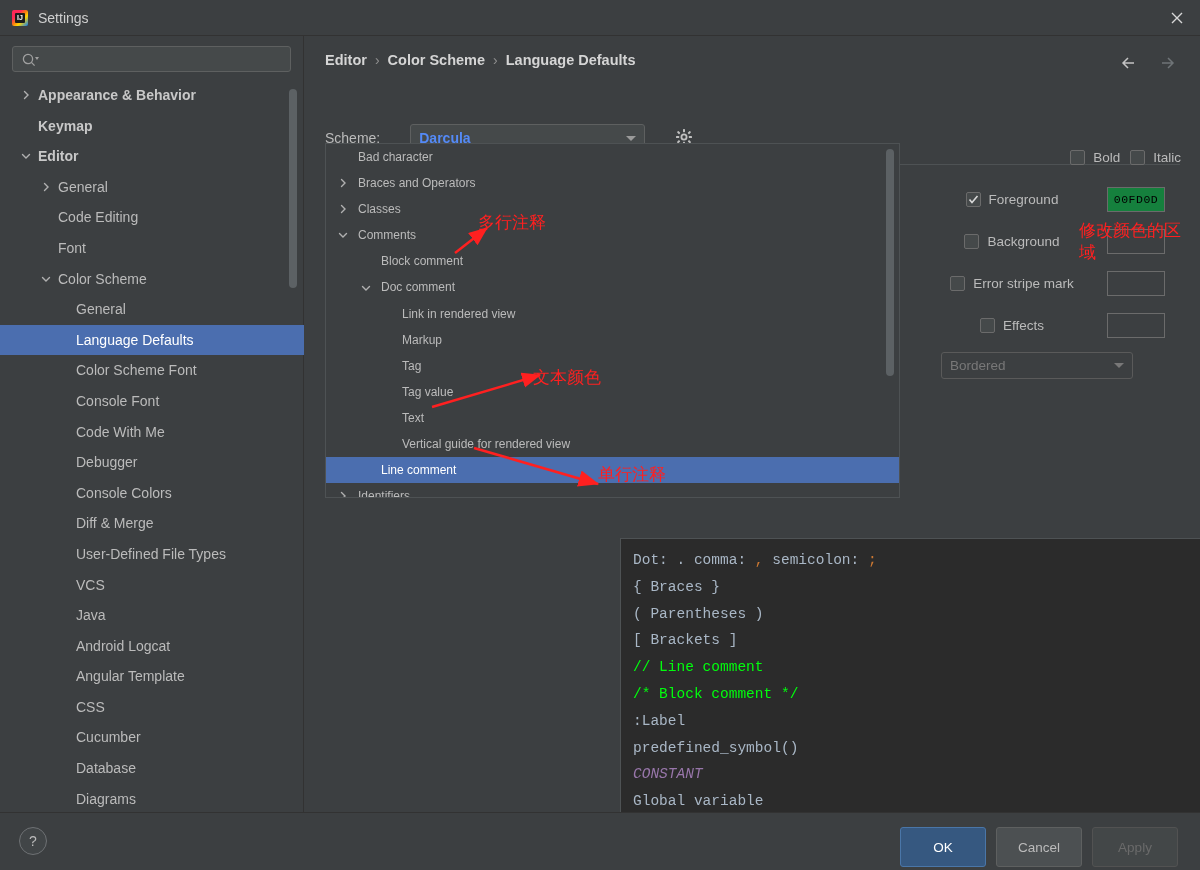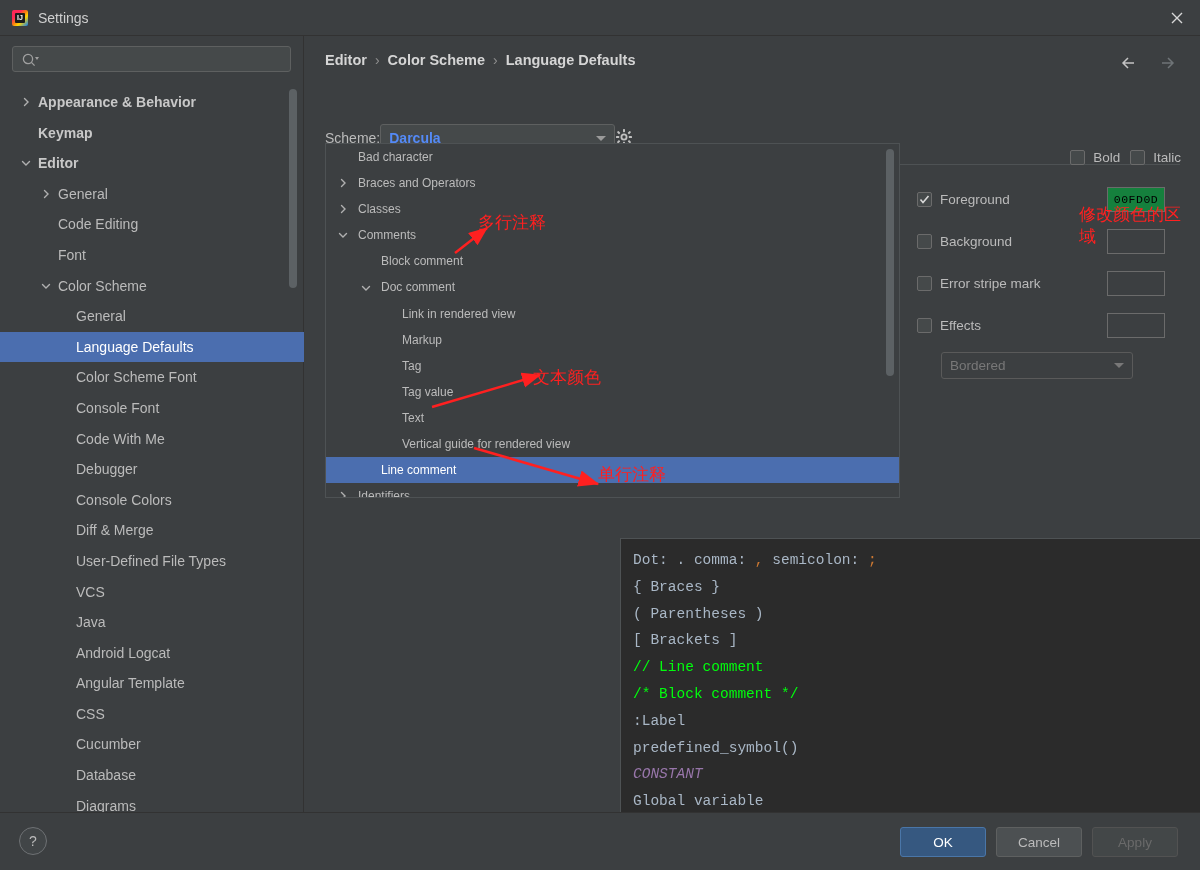--- a/index.html
+++ b/index.html
@@ -69,21 +69,20 @@
   }
   #search-box input::placeholder { color: #787878; }
   .search-icon {
     position: absolute; left: 8px; top: 5px;
     width: 18px; height: 16px; pointer-events: none;
   }
 
   #tree-scroll {
     position: absolute; left: 0; top: 44px; width: 304px; height: 732px;
     overflow: hidden;
-    margin-top: 7px;
   }
   .nav-item {
     height: 30.6px; line-height: 30.6px;
     font-size: 14px; color: #bbbbbb;
     white-space: nowrap; cursor: default;
     position: relative;
   }
   .nav-item.lvl0 { padding-left: 38px; font-weight: bold; color: #c8c8c8;}
   .nav-item.lvl1 { padding-left: 58px; }
   .nav-item.lvl2 { padding-left: 76px; }
@@ -114,21 +113,21 @@
   }
   .crumb-sep { color: #909090; font-weight: normal; font-size: 14px; }
   #nav-arrows {
     position: absolute; right: 22px; top: 16px;
     display: flex; align-items: center; gap: 16px;
   }
   .navbtn { width: 22px; height: 22px; cursor: pointer; }
 
   #scheme-row {
     position: absolute; left: 20px; top: 88px;
-    display: flex; align-items: center; gap: 0;
+    display: flex; align-items: center; gap: 30px;
   }
   #scheme-label { font-size: 14px; color: #bbbbbb; }
   #scheme-combo {
     width: 235px; height: 28px;
     background: #45494a; border: 1px solid #5e6060; border-radius: 3px;
     display: flex; align-items: center; padding: 0 8px;
     cursor: pointer; position: relative;
   }
   #scheme-value { font-size: 14px; font-weight: bold; color: #548af7; }
   .combo-caret {
@@ -171,21 +170,21 @@
     width: 8px; height: 227px;
     background: #5c6164; border-radius: 4px;
   }
 
   
   #opts { position: absolute; left: 612px; top: 110px; width: 270px; }
   #boldrow {
     display: flex; align-items: center; justify-content: flex-end;
     gap: 10px; height: 22px; margin-bottom: 16px; padding-right: 6px;
   }
-  .cbx-wrap { display: flex; align-items: center; gap: 8px; cursor: pointer; }
+  .cbx-wrap { display: flex; align-items: center; gap: 8px; cursor: pointer; justify-content: center; }
   .cbx {
     width: 15px; height: 15px;
     background: #45494a; border: 1px solid #6b6b6b; border-radius: 2px;
     display: flex; align-items: center; justify-content: center;
     flex: none;
   }
   .cbx-label { font-size: 13.5px; color: #bbbbbb; }
   .opt-row {
     display: flex; align-items: center;
     height: 30px; margin-bottom: 12px;
@@ -248,21 +247,21 @@
     border: 1px solid #6e7174; background: #414547;
     display: flex; align-items: center; justify-content: center;
     cursor: pointer;
     font-size: 14px; color: #bbbbbb;
   }
   #footer-btns {
     position: absolute; right: 22px; top: 14px;
     display: flex; gap: 10px;
   }
   .btn {
-    min-width: 86px; height: 30px;
+    min-width: 86px; height: 40px;
     border-radius: 3px; border: 1px solid #5e6060;
     background: #4c5052; color: #bbbbbb;
     font-size: 13.5px; font-family: "Liberation Sans", sans-serif;
     display: flex; align-items: center; justify-content: center;
     cursor: pointer;
   }
   .btn.primary { background: #365880; border-color: #4a76a8; color: #ffffff; }
   .btn.disabled { color: #6a6a6a; border-color: #525252; background: #434748; cursor: default; }
 
   
@@ -542,17 +541,17 @@
         </marker>
       </defs>
       <path d="M455,253 L487,228" stroke="#ff2020" stroke-width="2.4" fill="none" marker-end="url(#ah)"></path>
       <path d="M432,407 L540,375" stroke="#ff2020" stroke-width="2.4" fill="none" marker-end="url(#ah)"></path>
       <path d="M474,448 L598,484" stroke="#ff2020" stroke-width="2.6" fill="none" marker-end="url(#ah)"></path>
     </svg>
     <div id="anno-text-list">
         <div class="anno-text" style="left: 478px; top: 212px;">多行注释</div>
         <div class="anno-text" style="left: 533px; top: 367px;">文本颜色</div>
         <div class="anno-text" style="left: 598px; top: 464px;">单行注释</div>
-        <div class="anno-text" style="left: 1079px; top: 204px;">修改颜色的区
+        <div class="anno-text" style="left: 1079px; top: 220px;">修改颜色的区
 域</div>
       </div>
   </div>
 </div>
 
 </body></html>

